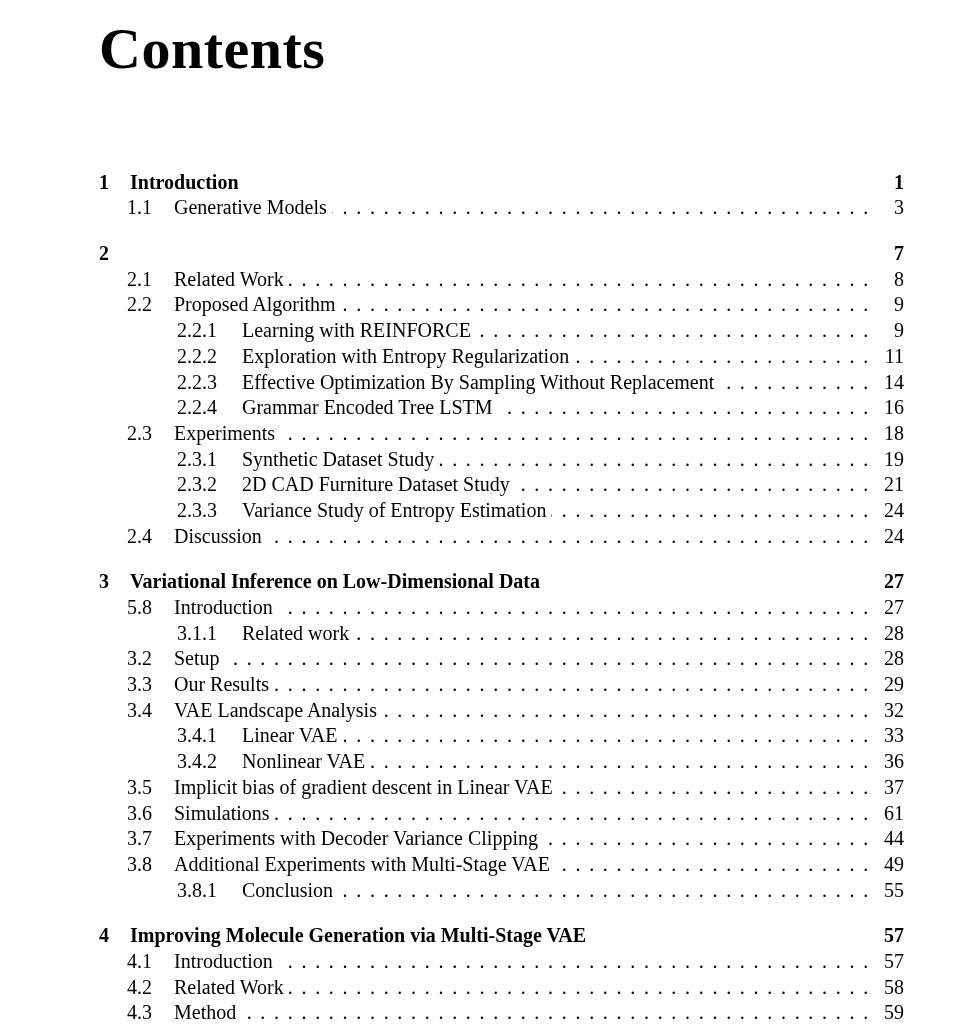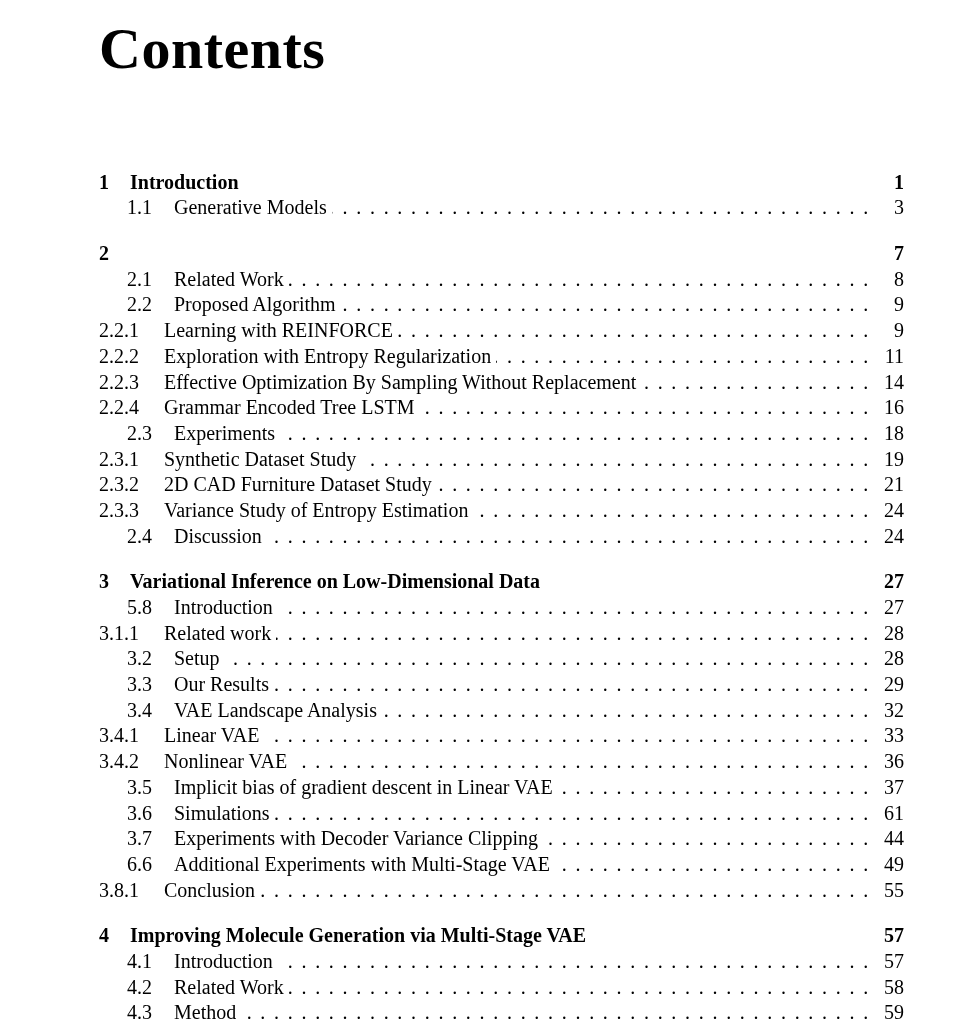--- a/index.html
+++ b/index.html
@@ -45,21 +45,21 @@
   }
   .entry.level-1:first-child {
     margin-top: 0;
   }
   .num {
     flex: 0 0 auto;
     display: inline-block;
   }
   .entry.level-1 .num { width: 31px; }
   .entry.level-2 .num { margin-left: 28px; width: 47px; }
-  .entry.level-3 .num { width: 65px; }
+  .entry.level-3 .num { margin-left: 78px; width: 65px; }
   .title {
     flex: 0 0 auto;
     text-align: center;
   }
   .leader {
     flex: 1 1 auto;
     overflow: hidden;
     white-space: nowrap;
     direction: rtl;
     letter-spacing: 1.85px;
@@ -221,21 +221,21 @@
     <span class="leader" aria-hidden="true">. . . . . . . . . . . . . . . . . . . . . . . . . . . . . . . . . . . . . . . . . . . . . . . . . . . . . . . . . . . . . . . . . . . . . .</span>
     <span class="page-num">61</span>
   </div>
       <div class="entry level-2">
     <span class="num">3.7</span>
     <span class="title">Experiments with Decoder Variance Clipping</span>
     <span class="leader" aria-hidden="true">. . . . . . . . . . . . . . . . . . . . . . . . . . . . . . . . . . . . . . . . . . . . . . . . . . . . . . . . . . . . . . . . . . . . . .</span>
     <span class="page-num">44</span>
   </div>
       <div class="entry level-2">
-    <span class="num">6.6</span>
+    <span class="num">3.8</span>
     <span class="title">Additional Experiments with Multi-Stage VAE</span>
     <span class="leader" aria-hidden="true">. . . . . . . . . . . . . . . . . . . . . . . . . . . . . . . . . . . . . . . . . . . . . . . . . . . . . . . . . . . . . . . . . . . . . .</span>
     <span class="page-num">49</span>
   </div>
       <div class="entry level-3">
     <span class="num">3.8.1</span>
     <span class="title">Conclusion</span>
     <span class="leader" aria-hidden="true">. . . . . . . . . . . . . . . . . . . . . . . . . . . . . . . . . . . . . . . . . . . . . . . . . . . . . . . . . . . . . . . . . . . . . .</span>
     <span class="page-num">55</span>
   </div>

